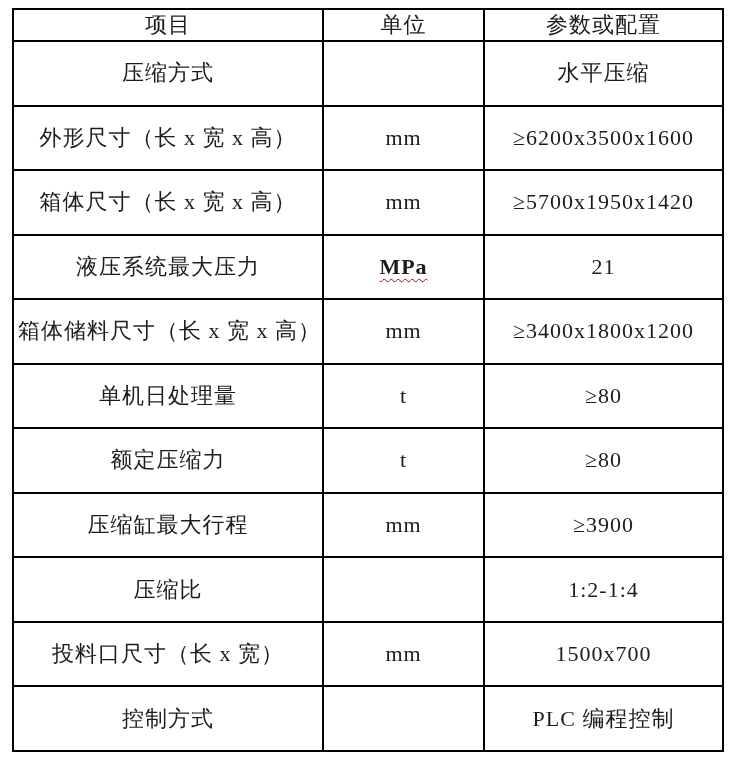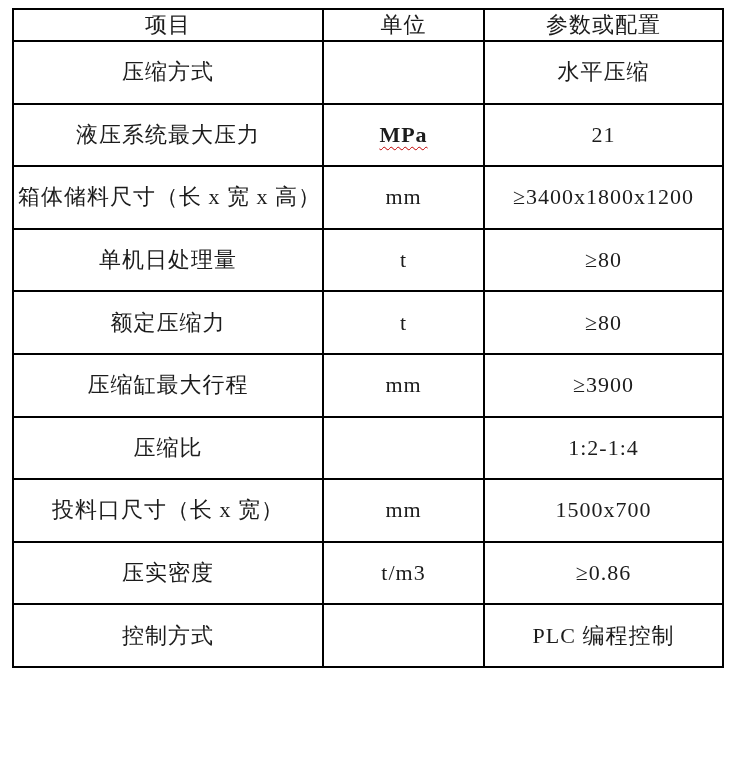--- a/index.html
+++ b/index.html
@@ -12,21 +12,21 @@
     height: 758px;
     position: relative;
     font-family: "Liberation Serif", "DejaVu Serif", serif;
     color: #1c1c1c;
   }
   table.spec-table {
     position: absolute;
     left: 12px;
     top: 8px;
     width: 710px;
-    height: 660px;
+    height: 744px;
     border-collapse: collapse;
     table-layout: fixed;
   }
   .spec-table th,
   .spec-table td {
     border: 2px solid #000000;
     text-align: center;
     vertical-align: middle;
     font-size: 22px;
     font-weight: normal;
@@ -63,20 +63,30 @@
       <th>参数或配置</th>
     </tr>
   </thead>
   <tbody>
     <tr>
       <td>压缩方式</td>
       <td></td>
       <td>水平压缩</td>
     </tr>
     <tr>
+      <td>外形尺寸（长 x 宽 x 高）</td>
+      <td>mm</td>
+      <td>≥6200x3500x1600</td>
+    </tr>
+    <tr>
+      <td>箱体尺寸（长 x 宽 x 高）</td>
+      <td>mm</td>
+      <td>≥5700x1950x1420</td>
+    </tr>
+    <tr>
       <td>液压系统最大压力</td>
       <td><span class="spellcheck">MPa</span></td>
       <td>21</td>
     </tr>
     <tr>
       <td>箱体储料尺寸（长 x 宽 x 高）</td>
       <td>mm</td>
       <td>≥3400x1800x1200</td>
     </tr>
     <tr>
@@ -98,23 +108,18 @@
       <td>压缩比</td>
       <td></td>
       <td>1:2-1:4</td>
     </tr>
     <tr>
       <td>投料口尺寸（长 x 宽）</td>
       <td>mm</td>
       <td>1500x700</td>
     </tr>
     <tr>
-      <td>压实密度</td>
-      <td>t/m3</td>
-      <td>≥0.86</td>
-    </tr>
-    <tr>
       <td>控制方式</td>
       <td></td>
       <td>PLC 编程控制</td>
     </tr>
   </tbody>
 </table>
 
 </body></html>

